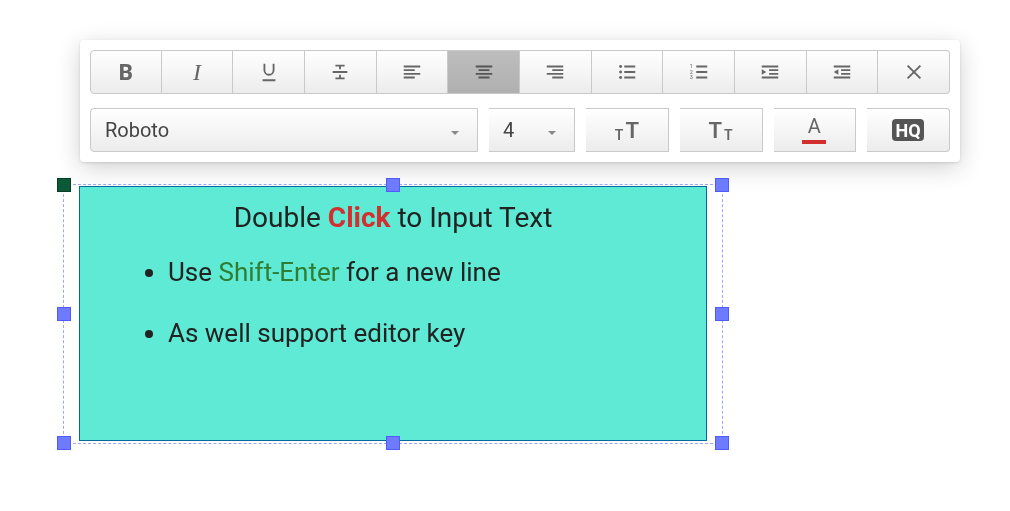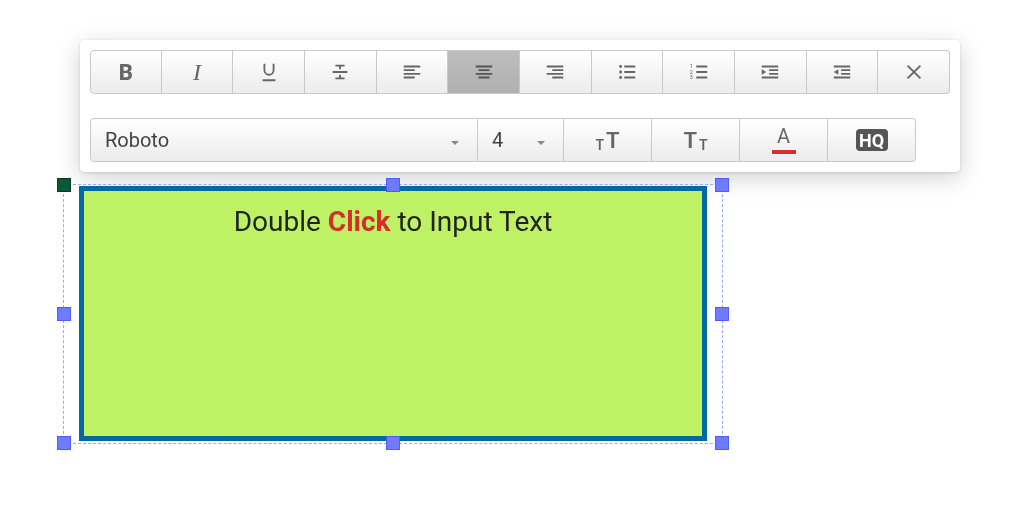--- a/index.html
+++ b/index.html
@@ -21,21 +21,21 @@
     width: 880px;
     background: #fff;
     border-radius: 4px;
     box-shadow: 0 6px 24px rgba(0,0,0,0.18), 0 1px 3px rgba(0,0,0,0.12);
     padding: 10px;
   }
   .toolbar-row {
     display: flex;
     gap: 0;
   }
-  .toolbar-row + .toolbar-row { margin-top: 24px; }
+  .toolbar-row + .toolbar-row { margin-top: 14px; gap: 11px; }
 
   .btn, .select {
     height: 44px;
     border: 1px solid #c9c9c9;
     background: linear-gradient(#ffffff, #ececec);
     display: flex;
     align-items: center;
     justify-content: center;
     color: #555;
     cursor: pointer;
@@ -94,22 +94,22 @@
     top: 186px;
     width: 660px;
     height: 280px;
   }
   .textbox {
     position: absolute;
     left: 16px;
     top: 0;
     width: 628px;
     height: 255px;
-    border: 5px solid #0369a1;
-    background: #bef264;
+    border: 1px solid #0369a1;
+    background: #5eead4;
     padding: 12px 26px 12px 26px;
     font-size: 26px;
     line-height: 1.35;
     color: #222;
   }
   .textbox ul { margin: 18px 0 0 0; padding-left: 62px; }
   .textbox li { margin-bottom: 26px; }
   .title-line { text-align: center; font-size: 28px; }
   .title-line .red { color: #d32f2f; font-weight: 700; }
   .green { color: #2e7d32; }
@@ -248,20 +248,28 @@
     </div>
   </div>
 </div>
 
 <div class="canvas">
 
   <div class="textbox">
     <div class="title-line">
       <span>Double </span><span class="red">Click</span><span> to Input Text</span>
     </div>
+    <ul>
+      <li>
+        <span>Use </span><span class="green">Shift-Enter</span><span> for a new line</span>
+      </li>
+      <li>
+        <span>As well support editor key</span>
+      </li>
+    </ul>
   </div>
 
   <div class="selbox">
     <div class="handle rot h-tl"></div>
     <div class="handle h-tm"></div>
     <div class="handle h-tr"></div>
     <div class="handle h-ml"></div>
     <div class="handle h-mr"></div>
     <div class="handle h-bl"></div>
     <div class="handle h-bm"></div>

